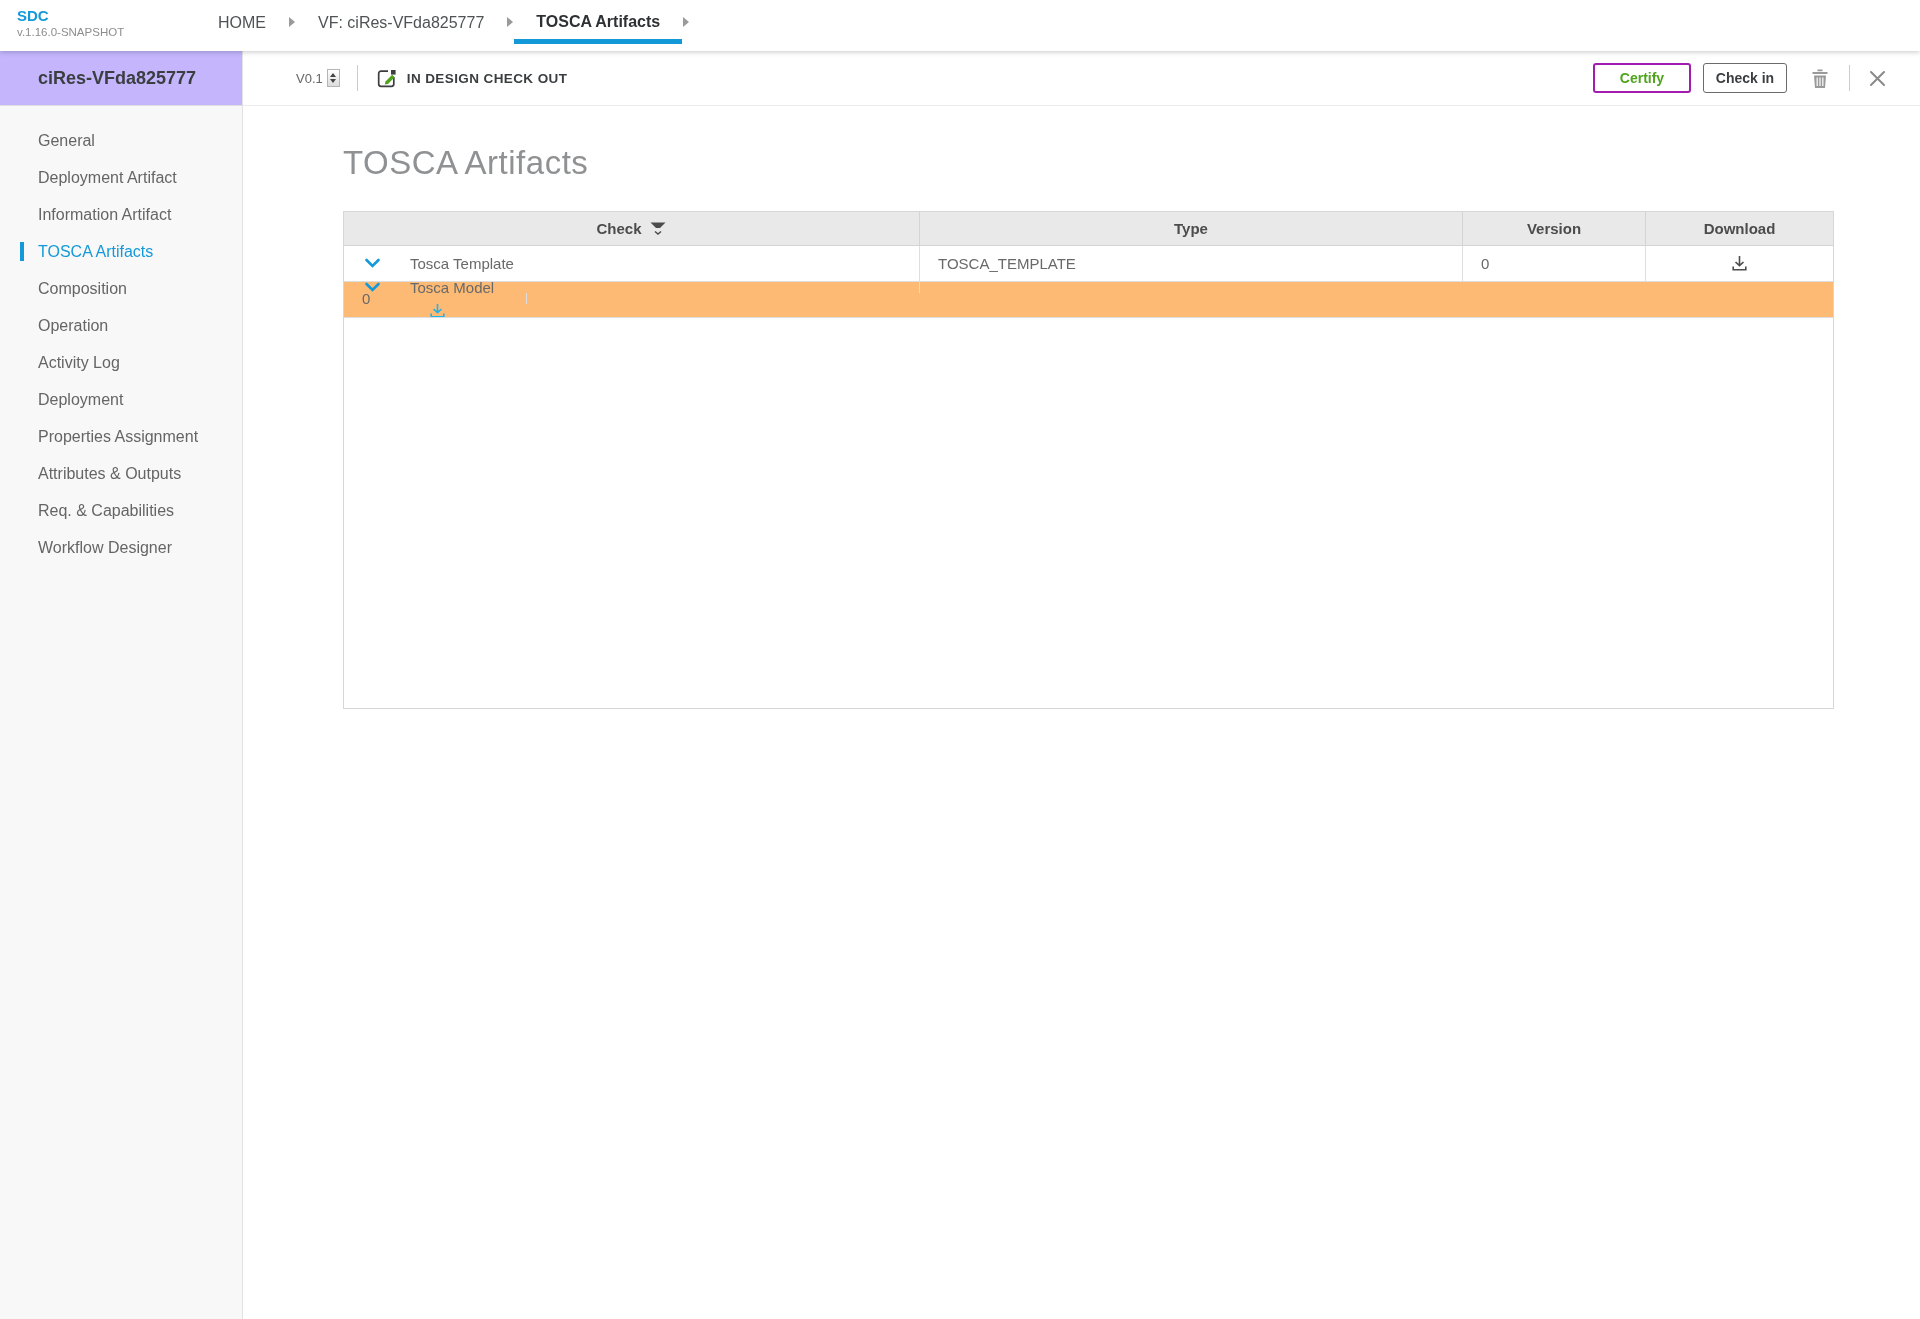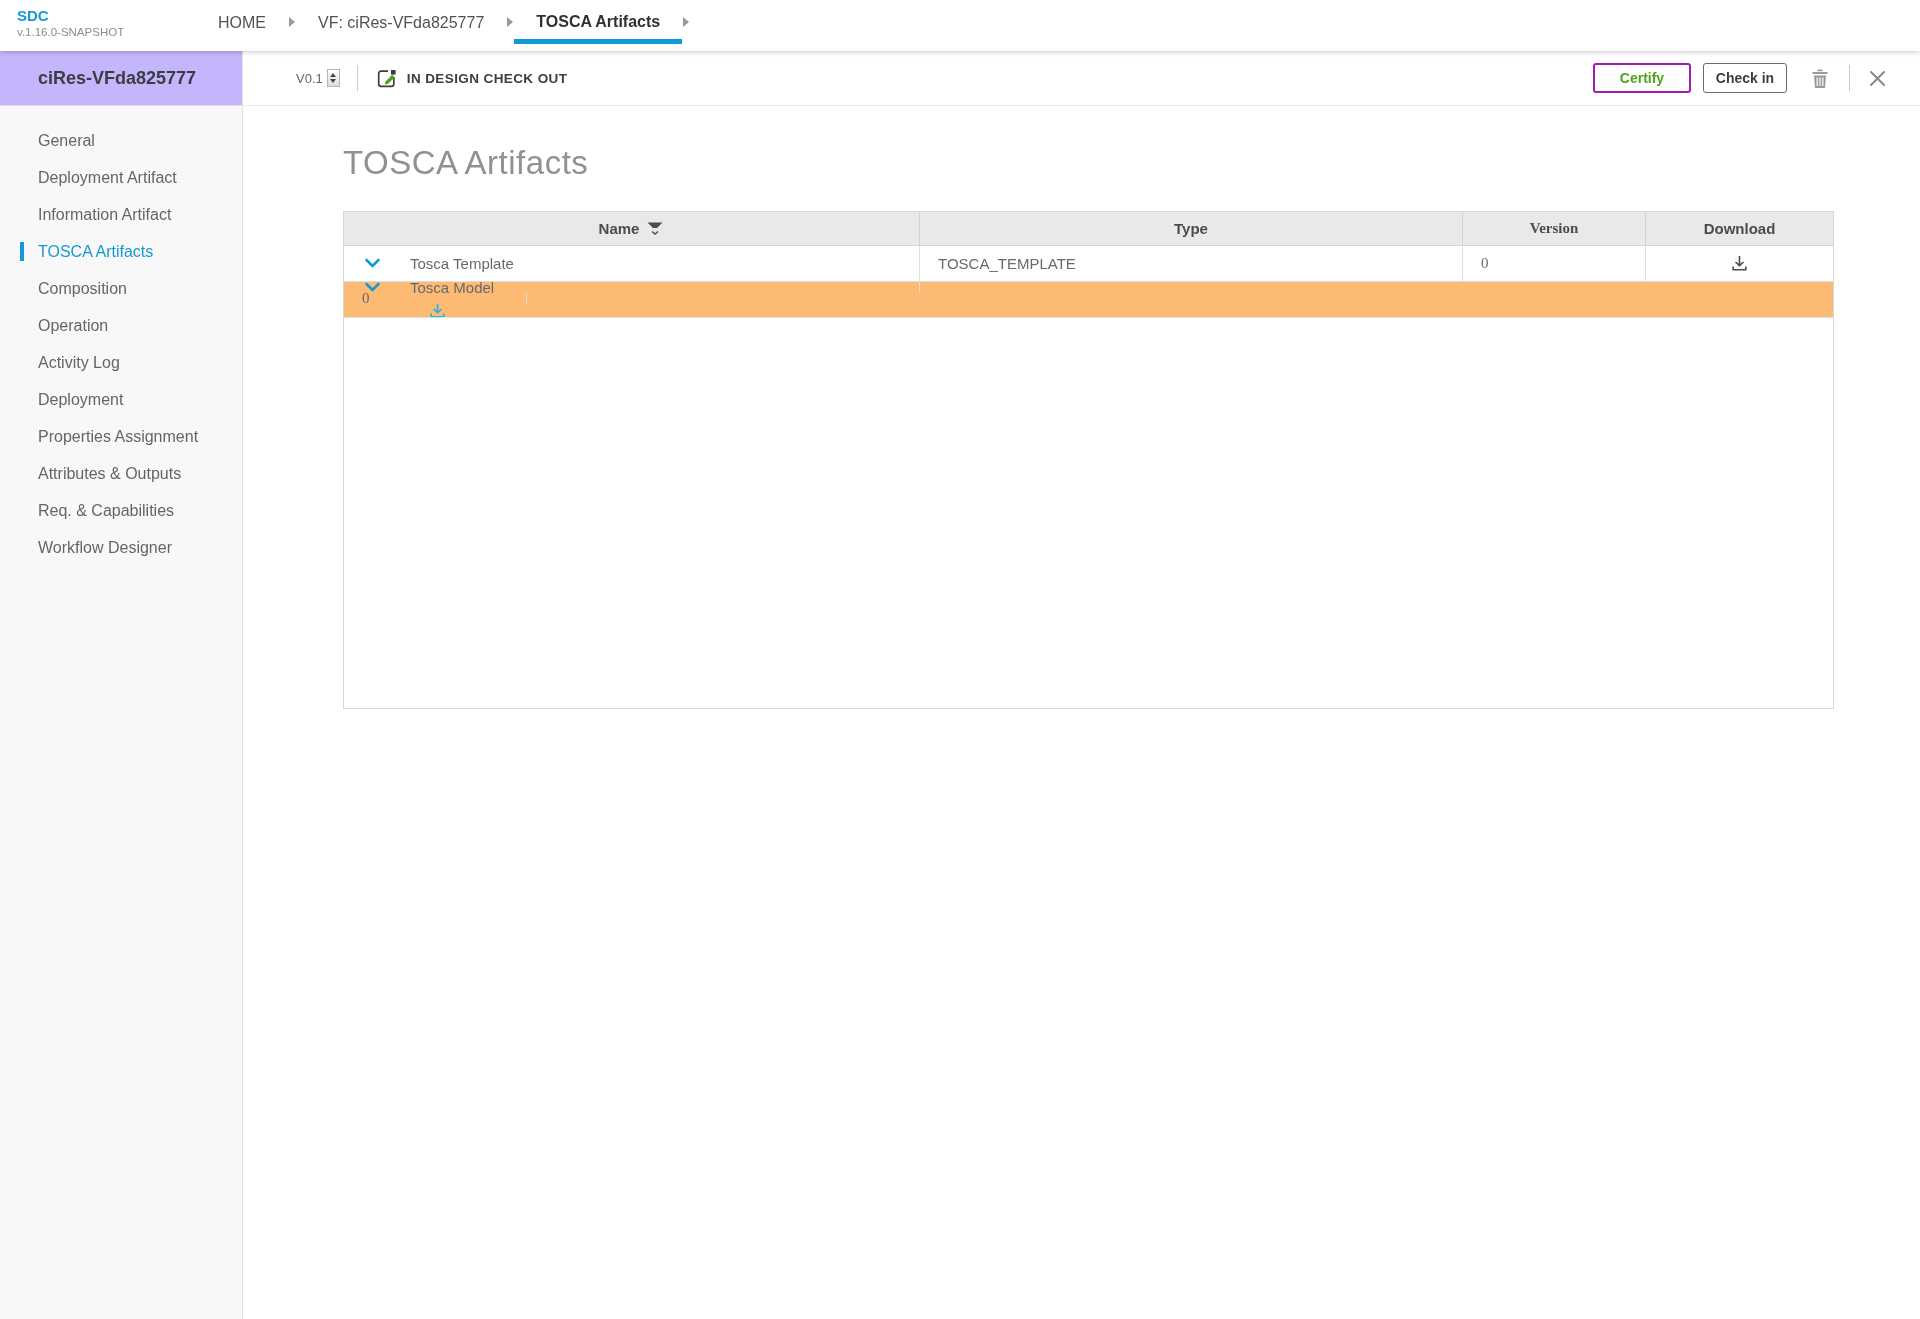--- a/index.html
+++ b/index.html
@@ -81,21 +81,21 @@
   .page-title { margin:38px 0 0 0; font-size:33px; font-weight:300; color:#8f9193; letter-spacing:.5px; }
 
   
   .table-wrap { margin-top:29px; width:1491px; height:498px; border:1px solid #d7d7d7; background:#fff; }
   .thead { display:flex; height:34px; background:#e9e9e9; border-bottom:1px solid #d4d4d4; }
   .th {
     display:flex; align-items:center; justify-content:center; gap:7px;
     font-size:15px; font-weight:700; color:#4c4c4c; border-right:1px solid #d4d4d4;
   }
   .th:last-child, .td:last-child { border-right:none; }
-  .col-name { width:576px; } .col-type { width:543px; } .col-version { width:183px;font-family:Liberation Serif, serif; } .col-download { width:187px; }
+  .col-name { width:576px; } .col-type { width:543px; } .col-version { width:183px; } .col-download { width:187px; }
   .trow { display:flex; height:36px; border-bottom:1px solid #dedede; background:#fff; }
   .trow.alt { background:#fdba74;flex-direction:column; }
   .td {
     display:flex; align-items:center; font-size:15px; color:#696969;
     border-right:1px solid #dedede; padding-left:18px; overflow:hidden; white-space:nowrap;
   }
   .td.name { padding-left:20px; gap:29px; }
   .td.download { justify-content:center; padding-left:0; }
   .expand-btn { background:none; border:none; padding:0; cursor:pointer; display:flex; align-items:center; }
   .dl-btn { background:none; border:none; padding:0; cursor:pointer; display:flex; align-items:center; }
@@ -196,21 +196,21 @@
         <span>Workflow Designer</span>
       </div>
   </div>
 
   <div class="content">
     <h1 class="page-title">TOSCA Artifacts</h1>
 
     <div class="table-wrap">
       <div class="thead">
         <div class="th col-name">
-          <span>Name</span>
+          <span>Check</span>
           <svg width="18" height="15" viewBox="0 0 18 15">
             <polygon points="1.5,1.5 16.5,1.5 11,7 7,7" fill="#4c4c4c"></polygon>
             <path d="M6 10.5 L9 13 L12 10.5" stroke="#4c4c4c" stroke-width="1.5" fill="none"></path>
           </svg>
         </div>
         <div class="th col-type">
             <span>Type</span>
           </div>
         <div class="th col-version">
             <span>Version</span>

